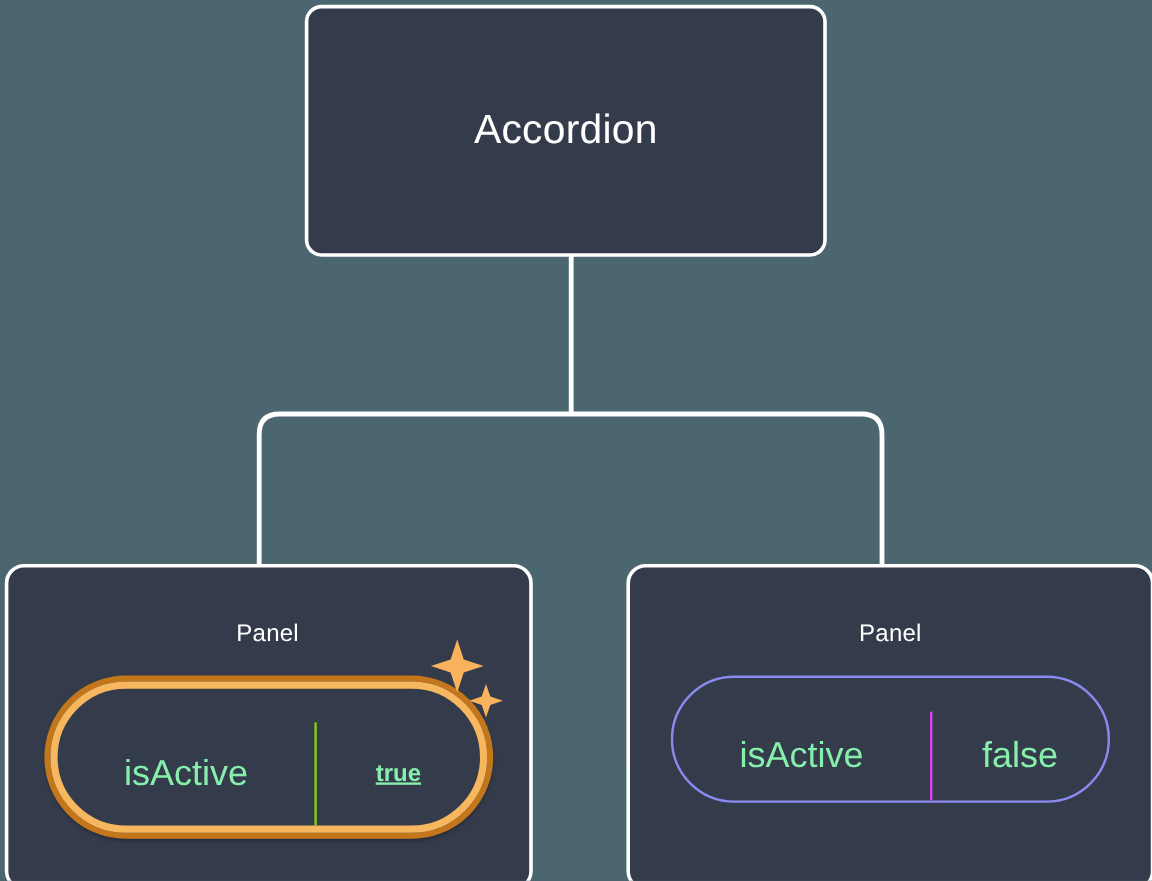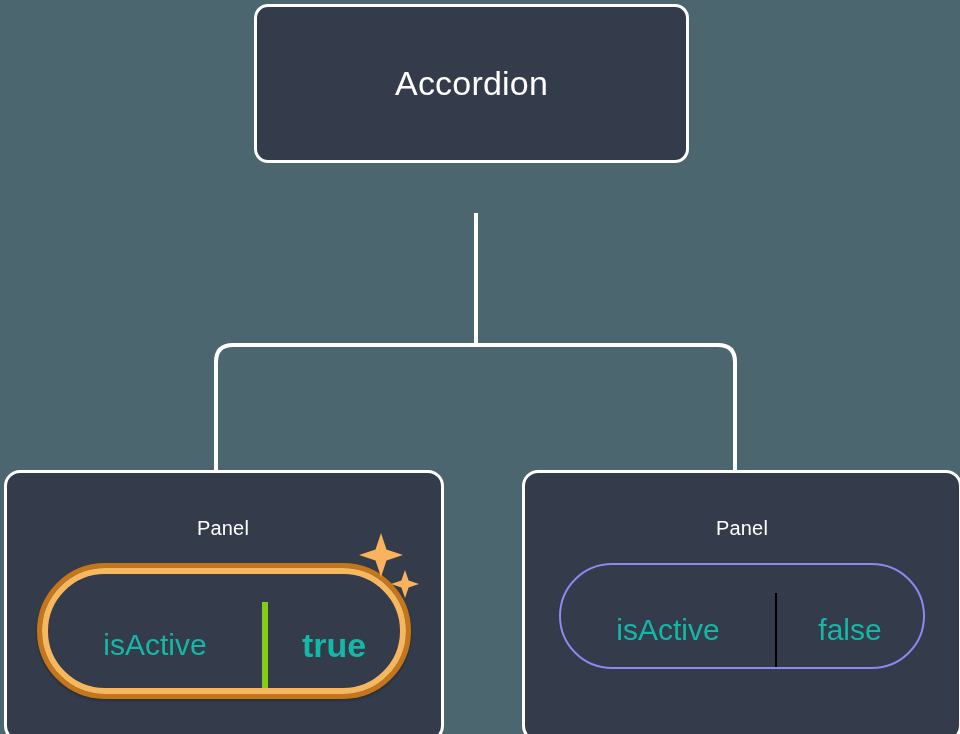--- a/index.html
+++ b/index.html
@@ -19,21 +19,21 @@
   .node {
     position:absolute;
     background:#343b4a;
     border:3px solid #ffffff;
     border-radius:14px;
     display:flex;
     flex-direction:column;
     align-items:center;
   }
   .node-root {
-    left:254px; top:4px; width:435px; height:159px;
+    left:254px; top:4px; width:435px; height:210px;
     justify-content:center;
   }
   .node-title {
     color:#ffffff;
     font-size:34px;
     font-weight:400;
     letter-spacing:.2px;
     line-height:1.1;
     white-space:nowrap;
   }
@@ -54,35 +54,35 @@
   .pill {
     display:flex;
     align-items:stretch;
     border-radius:999px;
     background:transparent;
   }
   .pill-key, .pill-val {
     display:flex;
     align-items:center;
     justify-content:center;
-    color:#14b8a6;
+    color:#86efac;
     font-size:30px;
     line-height:1;
     white-space:nowrap;
     margin-top:28px;
   }
 
   
   .pill-plain {
     border:2px solid #8a8af0;
     height:106px;
     width:366px;
   }
   .pill-plain .pill-key { width:214px; }
-  .pill-plain .pill-val { width:148px; border-left:2px solid #000000; }
+  .pill-plain .pill-val { width:148px; border-left:2px solid #d946ef; }
 
   
   .pill-hl {
     position:relative;
     height:136px;
     width:374px;
     border:5px solid #c4761b;
     border-radius:999px;
     padding:0;
     box-shadow:0 2px 3px rgba(0,0,0,.22);
@@ -91,23 +91,24 @@
     position:absolute;
     inset:0;
     border:6px solid #f7b75f;
     border-radius:999px;
     display:flex;
     align-items:stretch;
   }
   .pill-hl .pill-key { flex:0 0 214px; font-size:30px; }
   .pill-hl .pill-val {
     flex:1 1 auto;
-    border-left:6px solid #84cc16;
+    border-left:2px solid #84cc16;
     font-weight:bold;
-    font-size:34px;
+    font-size:20px;
+    text-decoration:underline;
   }
 
   
   .sparkles { position:absolute; right:-14px; top:-34px; width:70px; height:80px; }
 </style>
 </head>
 <body>
 
 <div id="stage">
 

